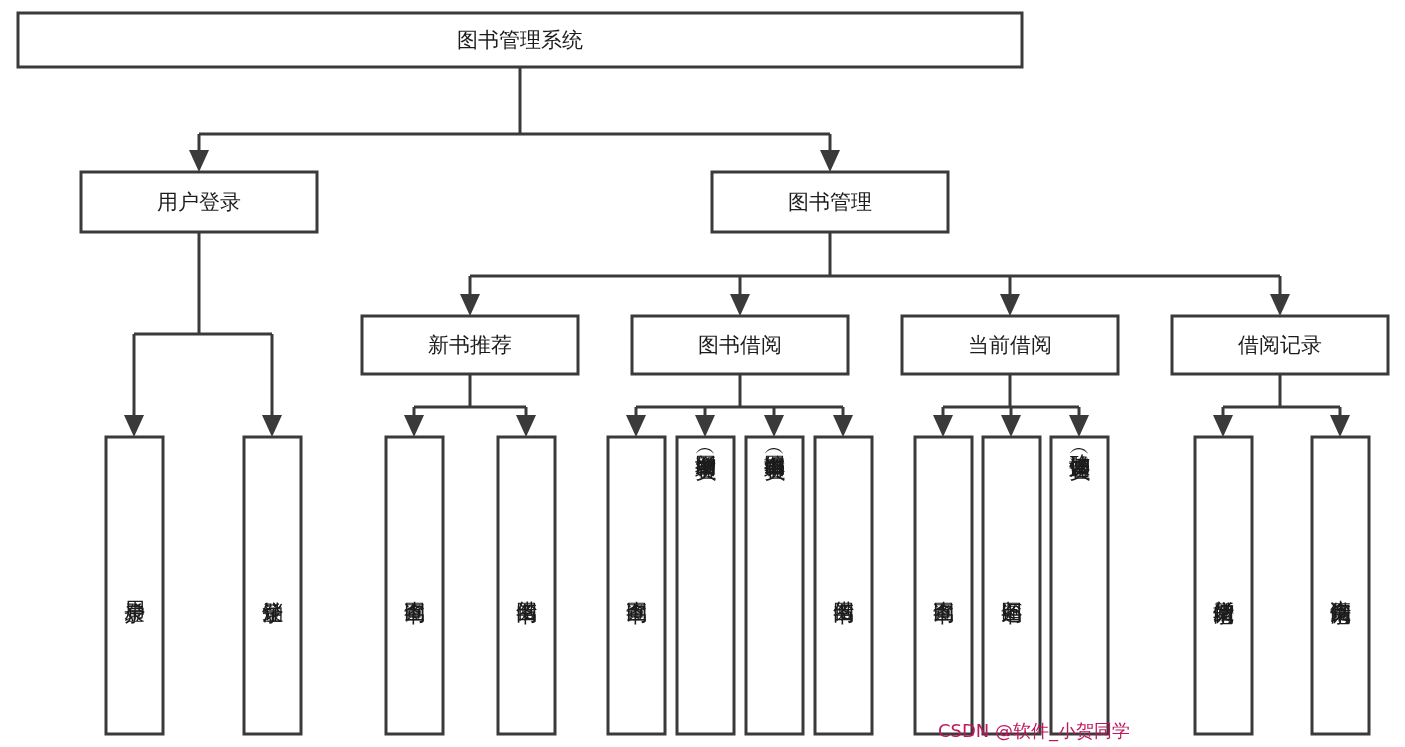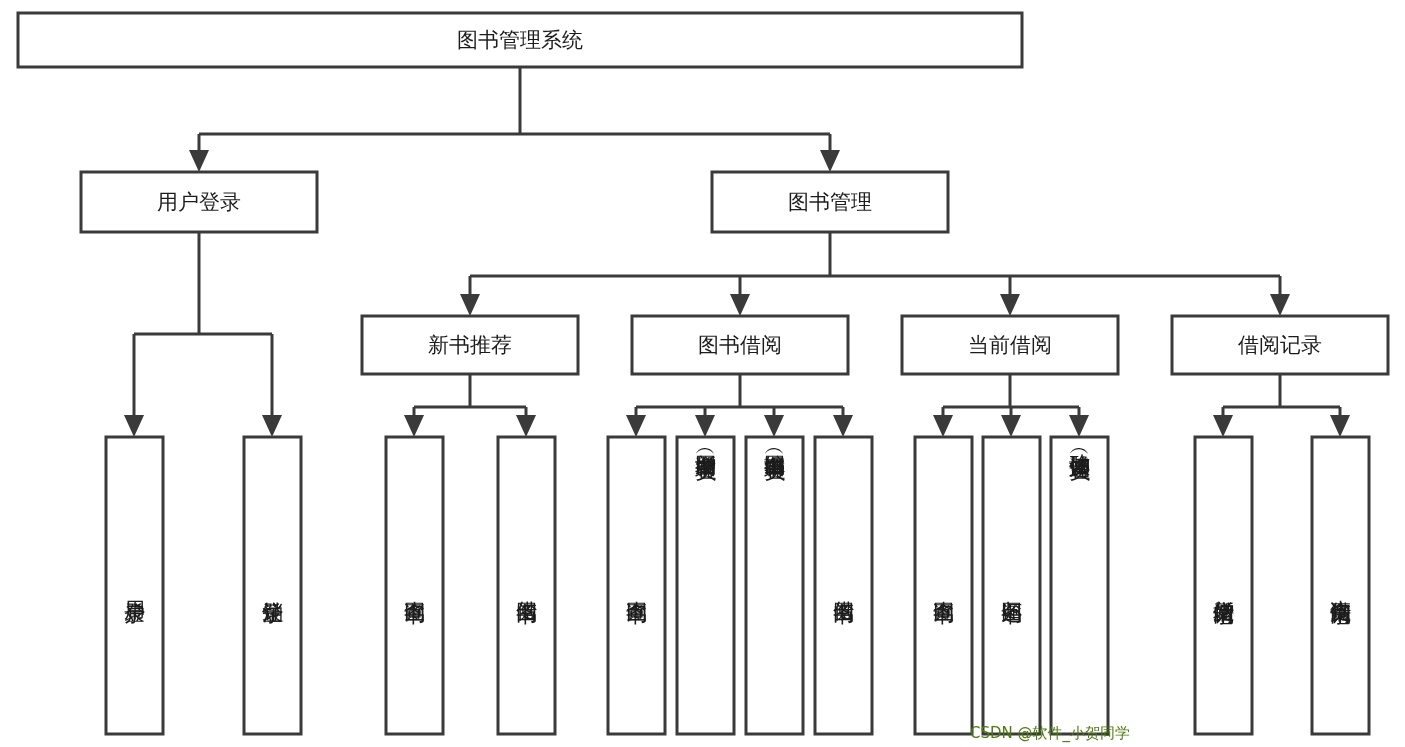--- a/index.html
+++ b/index.html
@@ -65,22 +65,22 @@
     color: #1c1c1c;
     letter-spacing: 1px;
     white-space: nowrap;
     text-align: center;
   }
   #watermark {
     position: absolute;
     right: 8px;
     bottom: 4px;
     font-family: "DejaVu Sans", "Liberation Sans", sans-serif;
-    font-size: 15px;
-    color: #4d7c0f;
+    font-size: 18px;
+    color: #be185d;
     white-space: nowrap;
     user-select: none;
   }
 </style>
 </head>
 <body>
 
 <div id="diagram-root">
 
   <svg id="flow" viewBox="0 0 1405 747">

